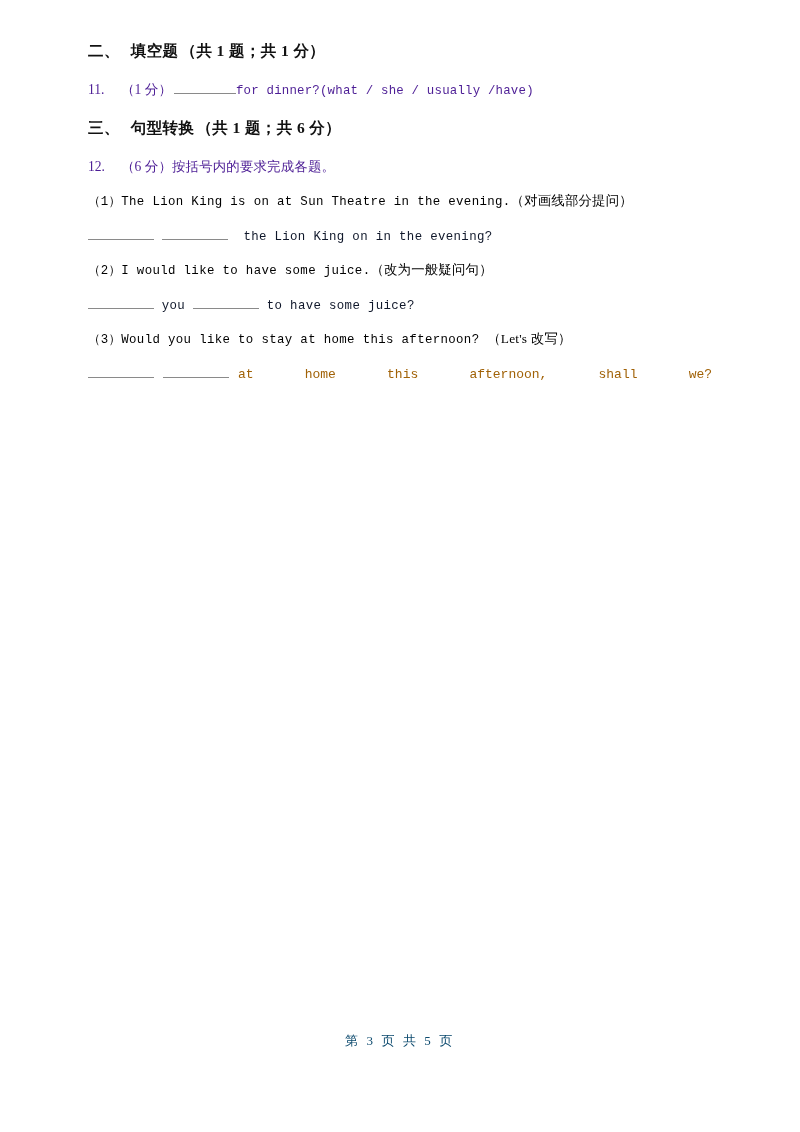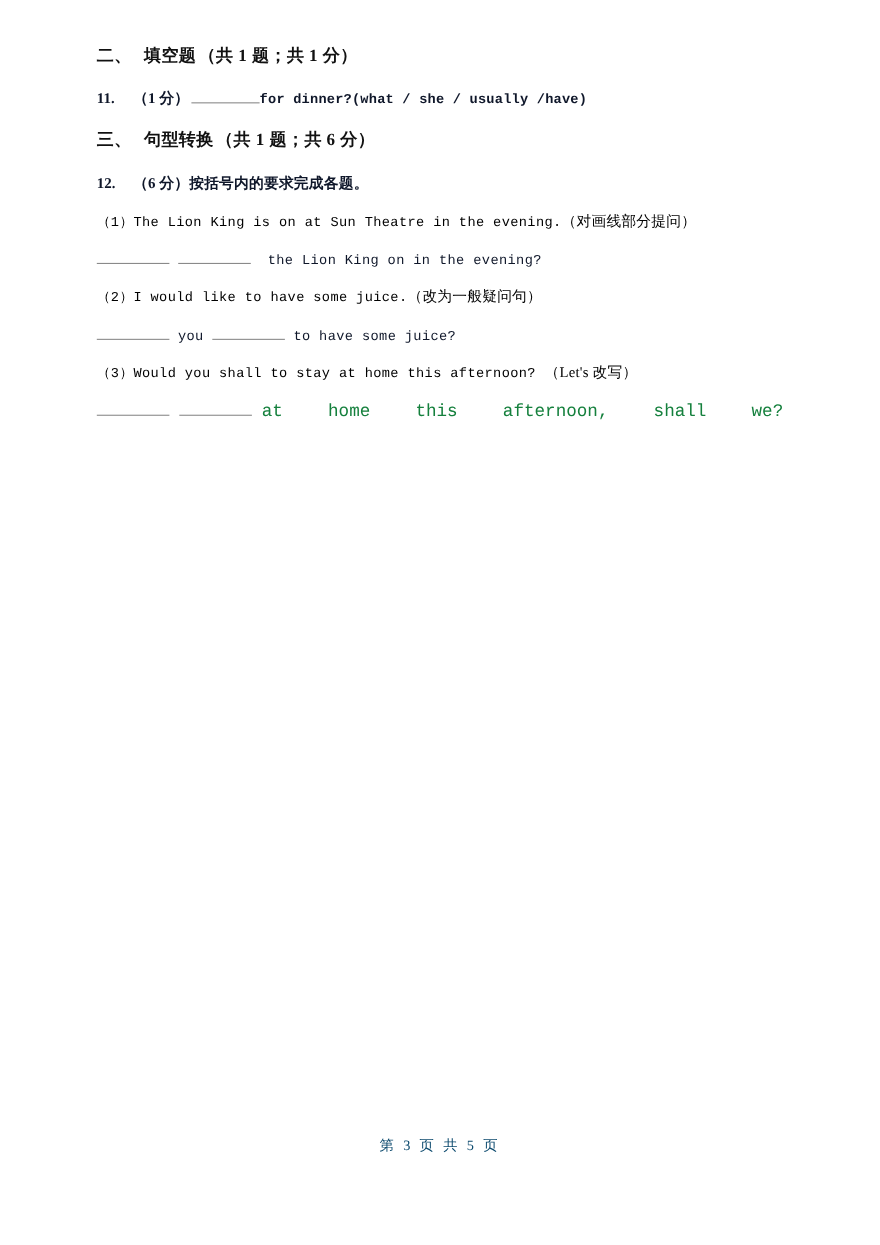--- a/index.html
+++ b/index.html
@@ -57,24 +57,23 @@
   }
 
   .q-block {
     margin: 0;
   }
 
   
   .q-line {
     font-size: 13.6px;
     line-height: 20px;
-    color: #0f172a;
-    white-space: nowrap;
-    font-family: "Liberation Serif", "DejaVu Serif", serif;
-    font-weight: bold;
+    color: #4c1d95;
+    white-space: nowrap;
+    font-family: "Liberation Serif", "DejaVu Serif", serif;
   }
   .q-num {
     display: inline-block;
     min-width: 26px;
   }
   .q-score {
     display: inline-block;
     margin-left: 7px;
   }
   .q-text-mono {
@@ -113,23 +112,23 @@
     font-size: 12.4px;
     line-height: 18px;
     letter-spacing: 0.35px;
     color: #0f172a;
     white-space: nowrap;
   }
 
   
   .answer-line-justified {
     font-family: "Liberation Mono", "DejaVu Sans Mono", monospace;
-    font-size: 16px;
+    font-size: 13px;
     line-height: 18px;
-    color: #15803d;
+    color: #a16207;
     display: flex;
     width: 624px;
     align-items: baseline;
   }
   .answer-line-justified .jw {
     white-space: nowrap;
   }
   .answer-line-justified .spacer {
     flex: 1 1 auto;
   }
@@ -199,21 +198,21 @@
       <div class="sp-sub"></div>
 
       <div class="sub-line"><span>（2）</span><span>I would like to have some juice.</span><span class="sub-cn">（改为一般疑问句）</span></div>
 
       <div class="sp-ans"></div>
 
       <div class="answer-line"><span class="blank blank-ans"></span>&nbsp;<span>you</span>&nbsp;<span class="blank blank-ans"></span>&nbsp;<span>to have some juice?</span></div>
 
       <div class="sp-sub"></div>
 
-      <div class="sub-line"><span>（3）</span><span>Would you shall to stay at home this afternoon?</span>&nbsp;<span class="sub-cn">（Let's 改写）</span></div>
+      <div class="sub-line"><span>（3）</span><span>Would you like to stay at home this afternoon?</span>&nbsp;<span class="sub-cn">（Let's 改写）</span></div>
 
       <div class="sp-ans"></div>
 
       <div class="answer-line-justified">
         <span class="blank blank-ans"></span>
         <span class="blank-gap"></span>
         <span class="blank blank-ans"></span>
         <span class="blank-gap"></span>
         <span class="jw">at</span>
         <span class="spacer"></span>

